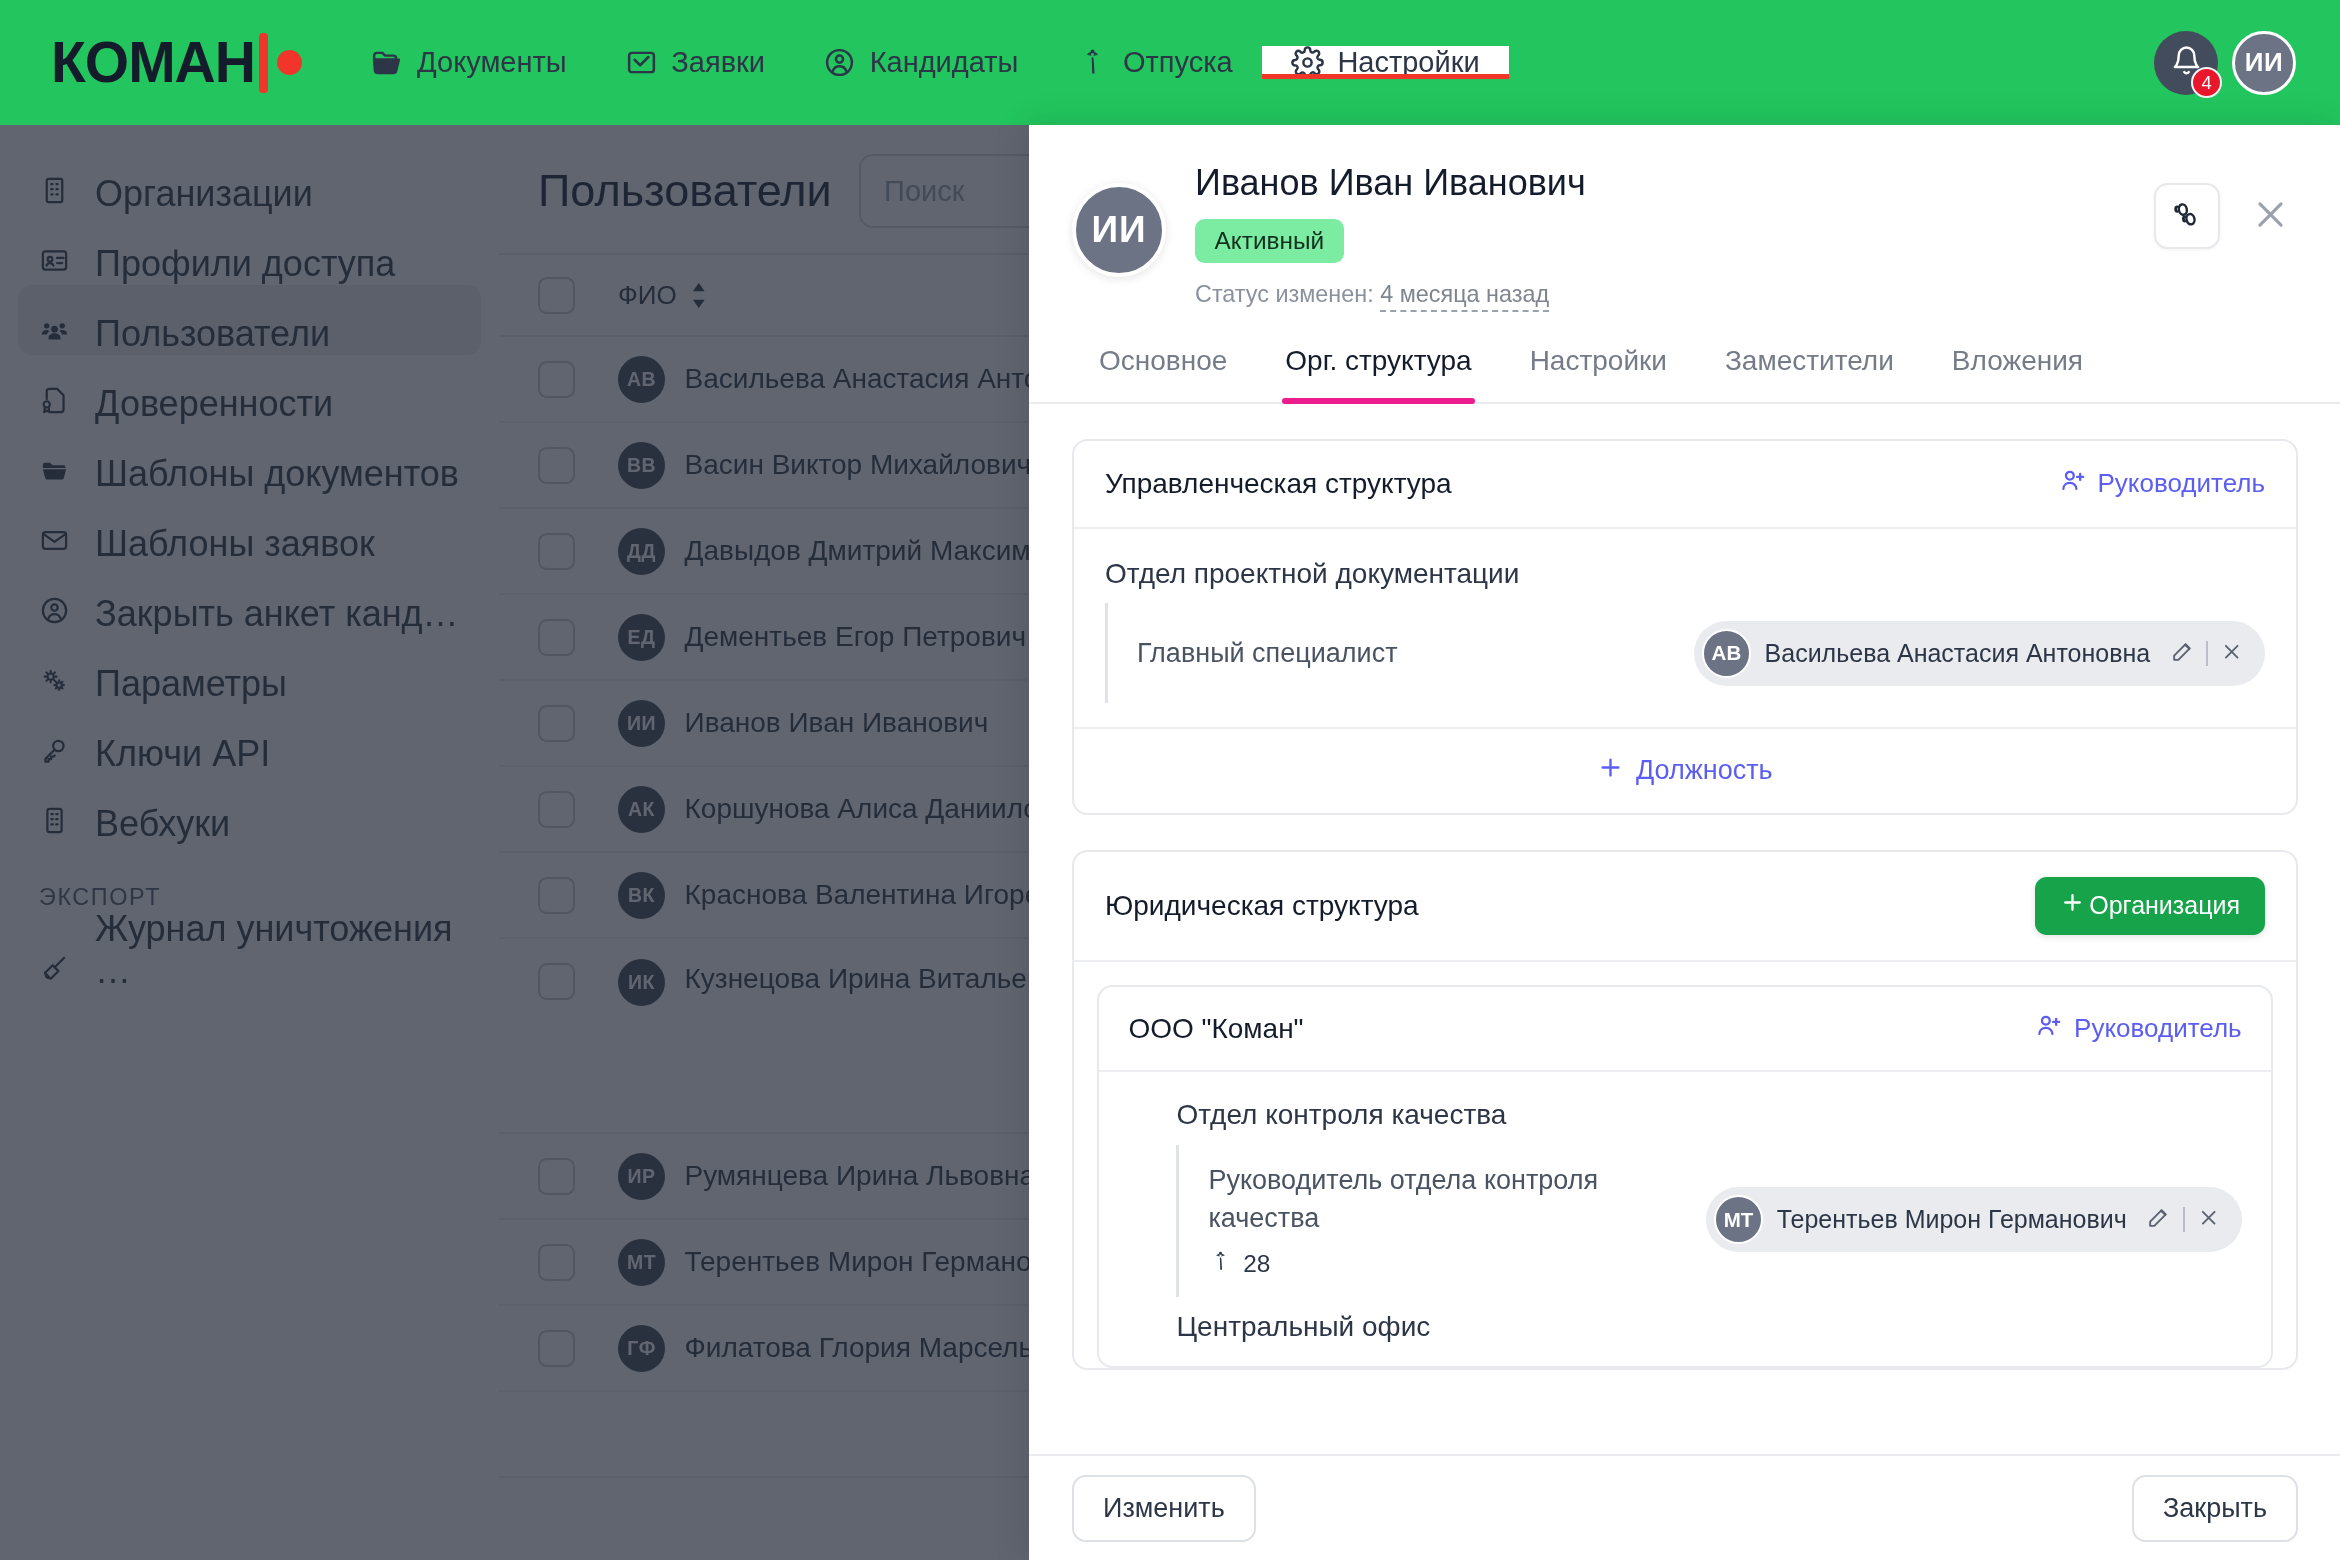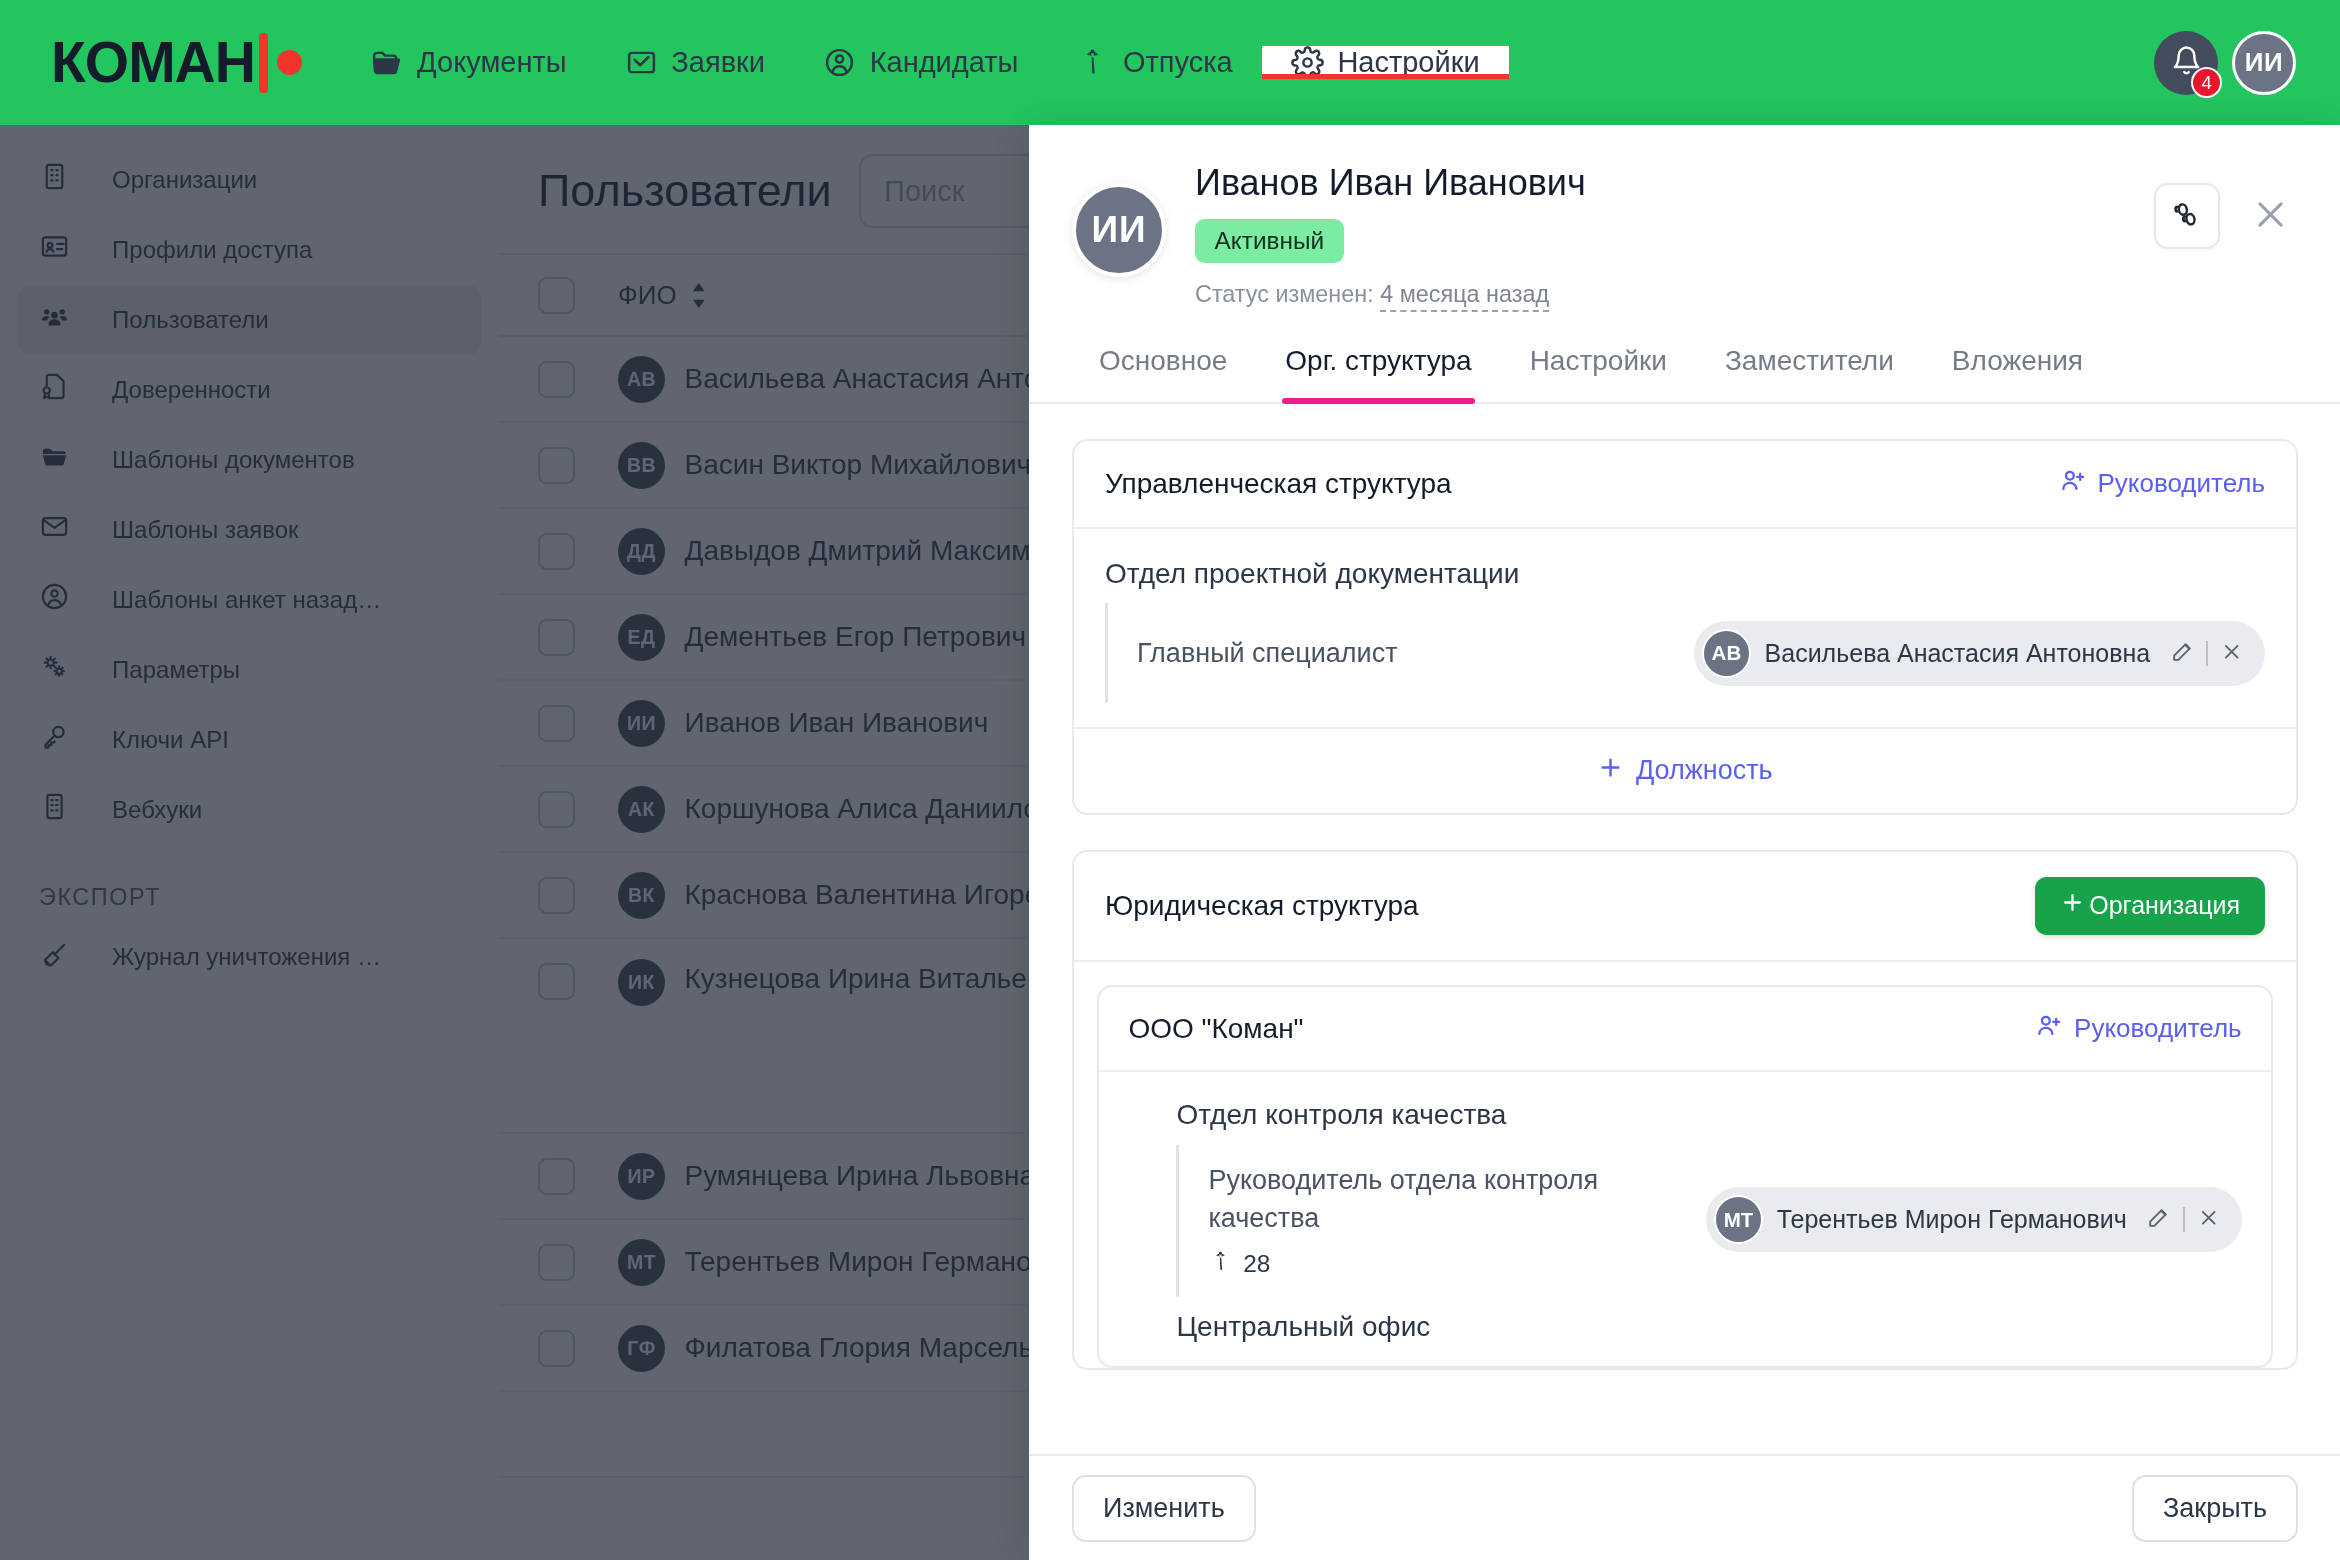--- a/index.html
+++ b/index.html
@@ -69,23 +69,23 @@
     font-size: 26px; font-weight: 600; letter-spacing: 0.5px;
     border: 3.9px solid #fff; cursor: pointer;
   }
 
   
   .sidebar {
     position: absolute; top: 125px; left: 0; width: 499px; height: 1436px;
     background: #ffffff; padding-top: 19.5px;
   }
   .side-item {
-    display: flex; align-items: center; gap: 42px;
+    display: flex; align-items: flex-end; gap: 25px;
     height: 70px; margin: 0 17.6px; padding: 0 21.5px;
-    border-radius: 13.7px; color: #2c3647; font-size: 24px; cursor: pointer;
+    border-radius: 13.7px; color: #2c3647; font-size: 36px; cursor: pointer;
   }
   .side-item.active { background: #eceef1; }
   .side-item svg { flex: 0 0 auto; }
   .side-section-label {
     font-size: 23.4px; color: #515b6b; letter-spacing: 1.6px;
     padding: 39px 39px 11.7px 39px; text-transform: uppercase;
   }
 
   
   .main {
@@ -406,21 +406,21 @@
     </div>
 
     <div class="side-item">
       <span>
         <svg width="31" height="31" viewBox="0 0 24 24" fill="none" stroke="#2c3647" stroke-width="1.7" stroke-linecap="round" stroke-linejoin="round">
           <circle cx="12" cy="12" r="9"></circle>
             <circle cx="12" cy="9.7" r="2.5"></circle>
             <path d="M7.3 18c.8-2.1 2.6-3.2 4.7-3.2s3.9 1.1 4.7 3.2"></path>
         </svg>
       </span>
-      <span>Шаблоны анкет назад…</span>
+      <span>Закрыть анкет канд…</span>
     </div>
 
     <div class="side-item">
       <span>
         <svg width="31" height="31" viewBox="0 0 24 24" fill="none" stroke="#2c3647" stroke-width="1.6" stroke-linecap="round" stroke-linejoin="round">
           <circle cx="9" cy="9" r="2.4"></circle>
             <path d="M9 4.4v1.2M9 12.4v1.2M4.4 9h1.2M12.4 9h1.2M5.7 5.7l.9.9M11.4 11.4l.9.9M12.3 5.7l-.9.9M6.6 11.4l-.9.9"></path>
           <circle cx="15.6" cy="15.6" r="2"></circle>
             <path d="M15.6 11.9v.9M15.6 18.4v.9M11.9 15.6h.9M18.4 15.6h.9M13 13l.7.7M17.5 17.5l.7.7M18.2 13l-.7.7M13.7 17.5l-.7.7"></path>
         </svg>

